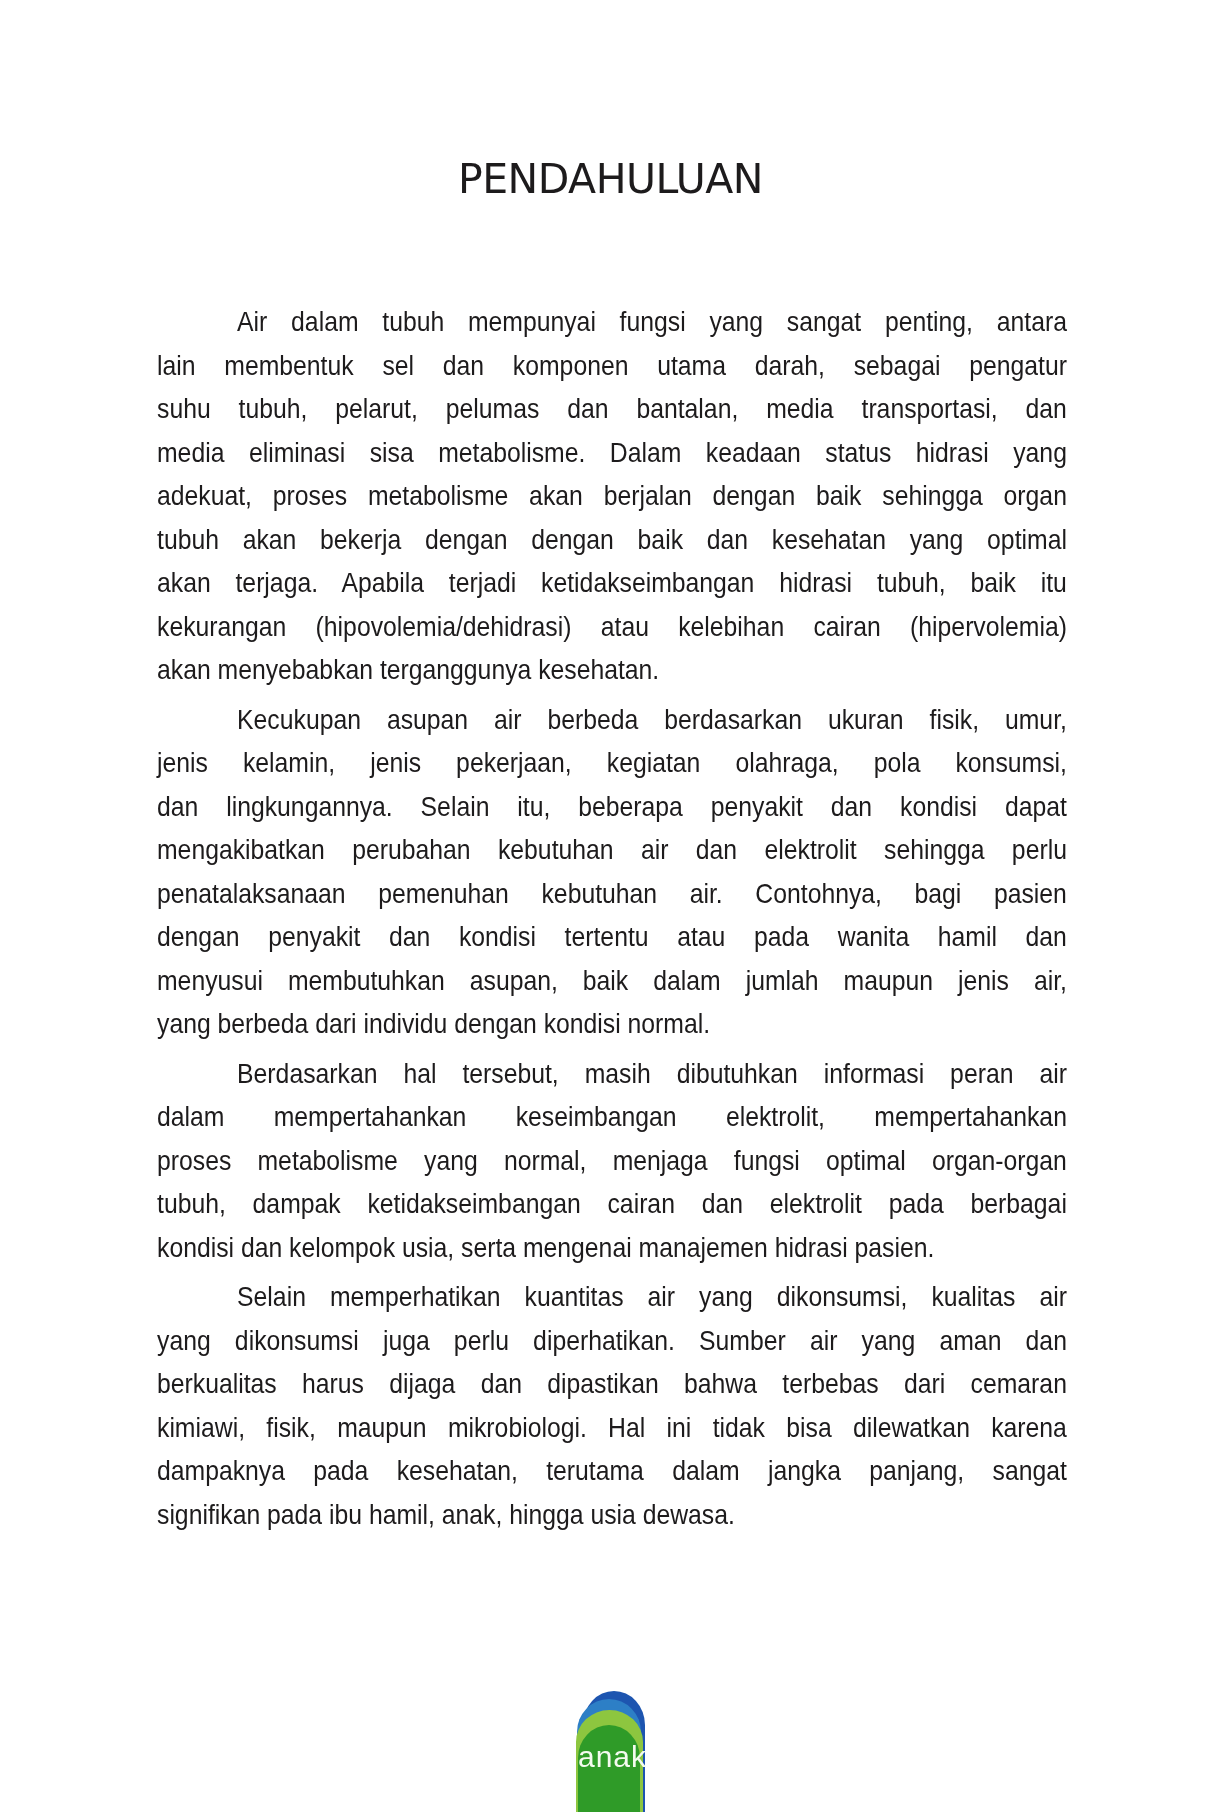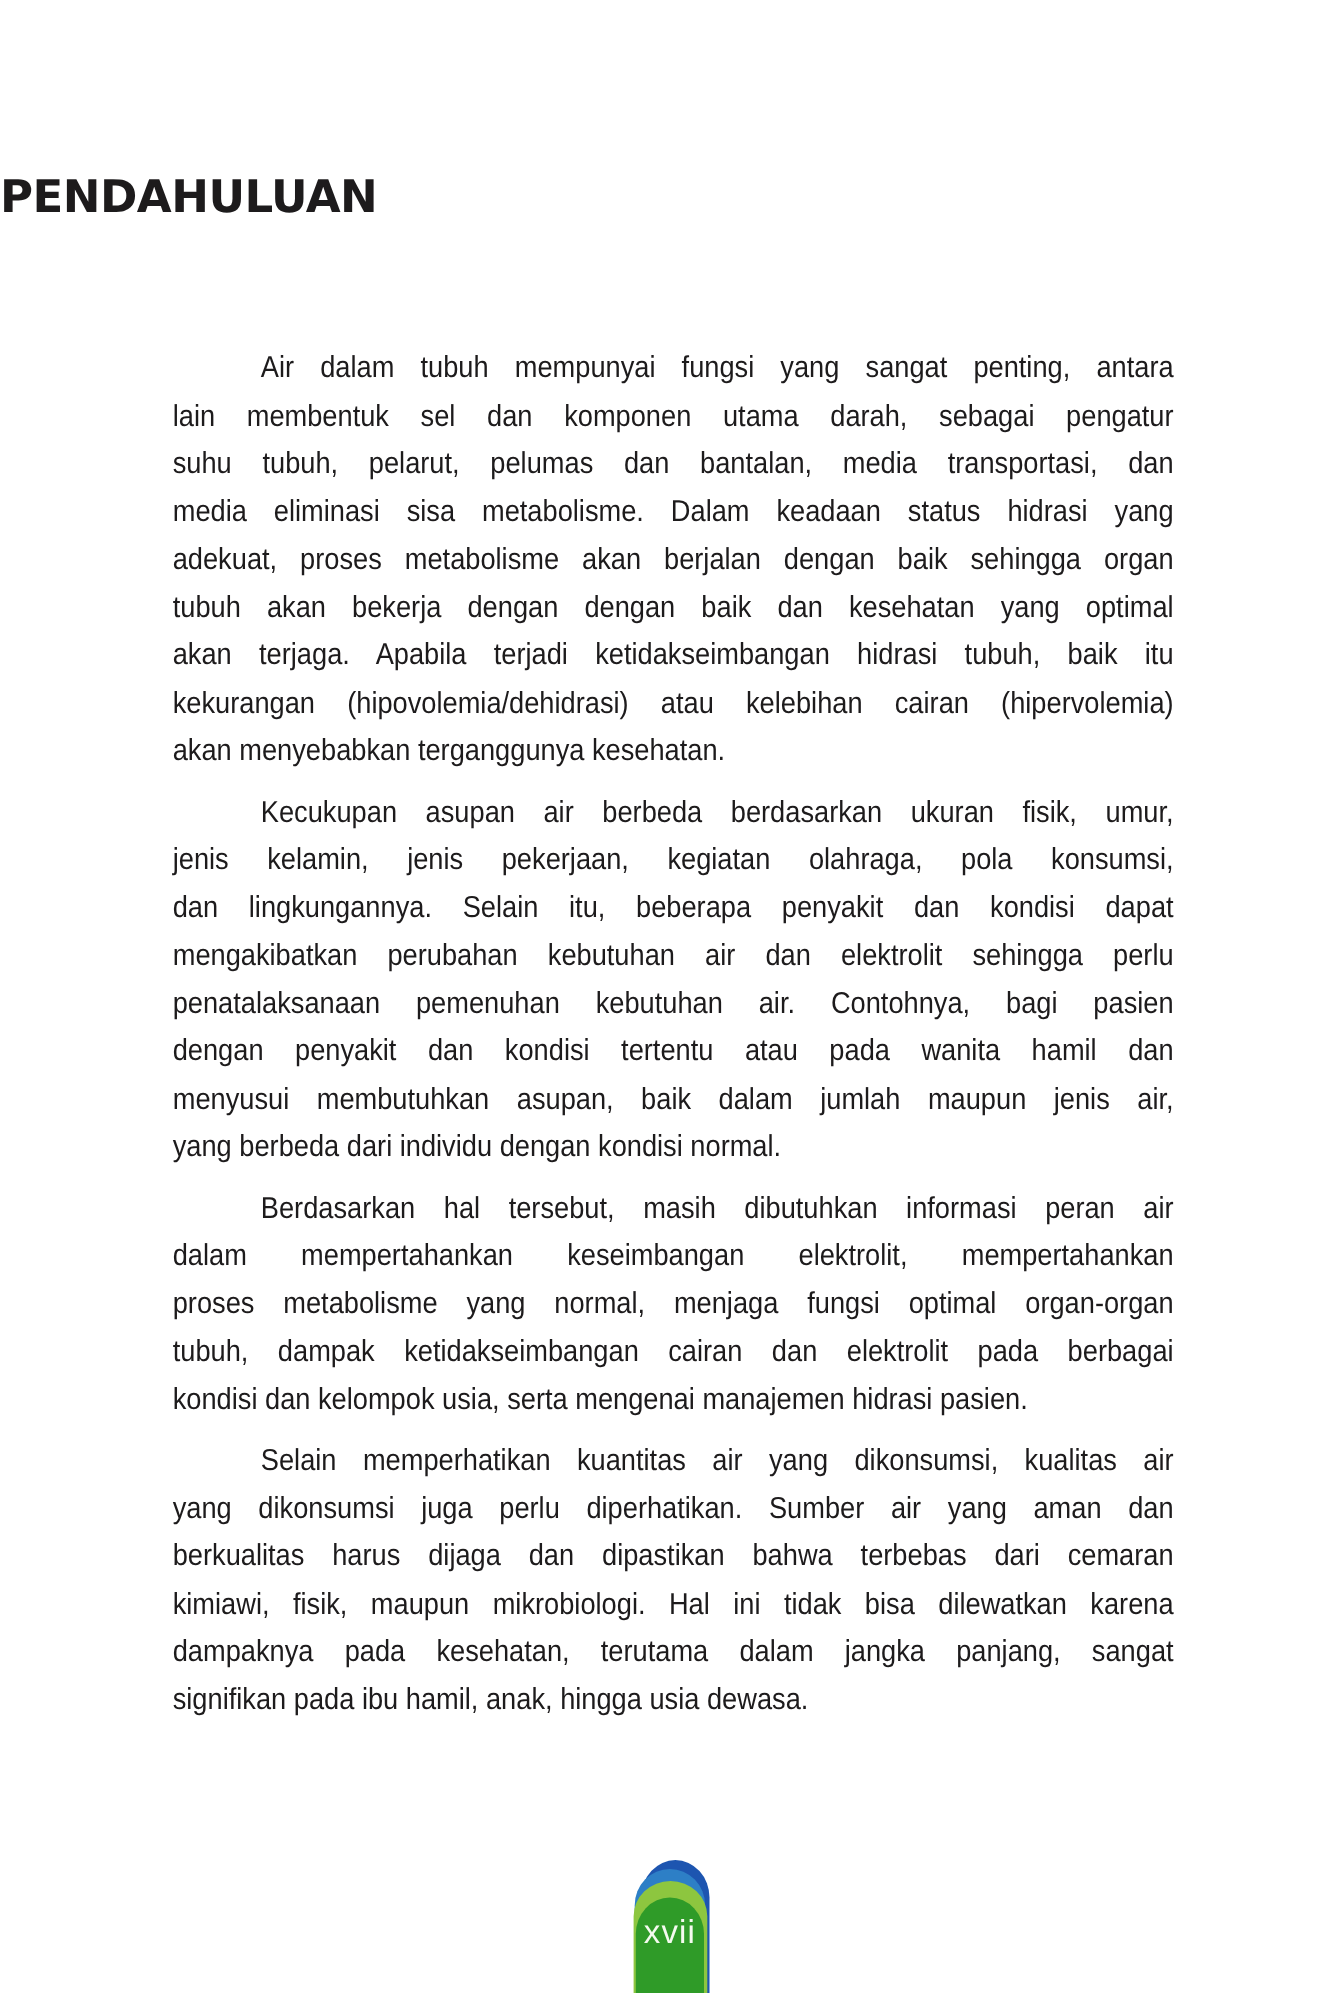--- a/index.html
+++ b/index.html
@@ -11,34 +11,34 @@
     background: #ffffff;
     overflow: hidden;
     font-family: "Liberation Sans", sans-serif;
     color: #1d1b1c;
   }
   .title {
     position: absolute;
     top: 155px;
     left: 0;
     width: 100%;
-    text-align: left;
+    text-align: center;
     font-family: "DejaVu Sans", "Liberation Sans", sans-serif;
-    font-weight: 700;
+    font-weight: 400;
     font-size: 41px;
     letter-spacing: -0.5px;
     color: #1d1b1c;
   }
   .body-text {
     position: absolute;
     top: 300px;
     left: 157px;
     width: 910px;
   }
-  .para { margin: 12px 0 6px 0; }
+  .para { margin: 0 0 6px 0; }
   .line {
     width: 1011px;
     transform: scaleX(0.9);
     transform-origin: left top;
     height: 43.5px;
     line-height: 43.5px;
     font-size: 27.5px;
     text-align: justify;
     text-align-last: justify;
     white-space: nowrap;
@@ -111,16 +111,16 @@
       </div>
     </div>
 
   <div class="ornament">
     <svg width="72" height="124" viewBox="0 0 72 124">
       <path d="M8 124 L8 37 A31 34 0 0 1 70 37 L70 124 Z" fill="#1d55b0"></path>
       <path d="M2 124 L2 44 A32 33 0 0 1 66 44 L66 124 Z" fill="#2d7fc6"></path>
       <path d="M1 124 L1 54 A33.5 32 0 0 1 68 54 L68 124 Z" fill="#8dc63f"></path>
       <path d="M3 124 L3 70 A31 33 0 0 1 65 70 L65 124 Z" fill="#2f9b28"></path>
     </svg>
-    <div class="page-number">xvii</div>
+    <div class="page-number">anak</div>
   </div>
 
 </div>
 
 </body></html>

